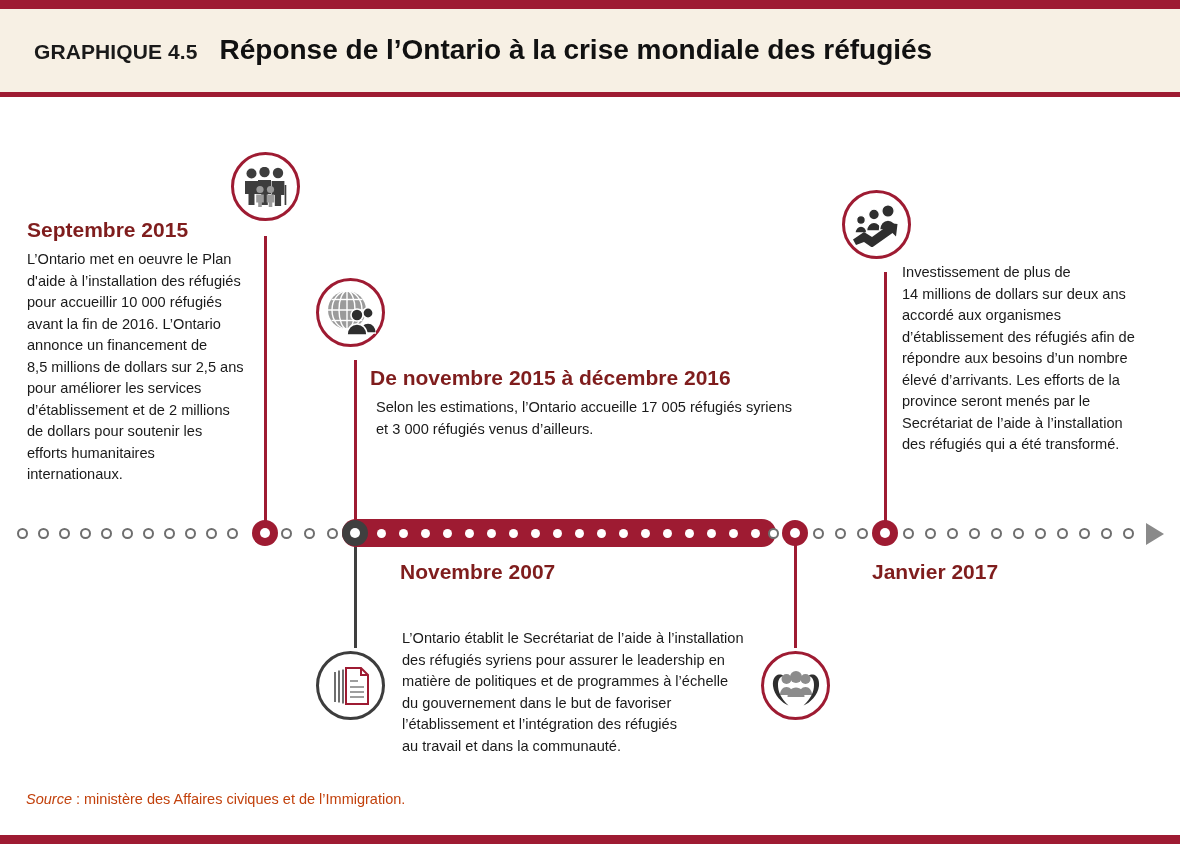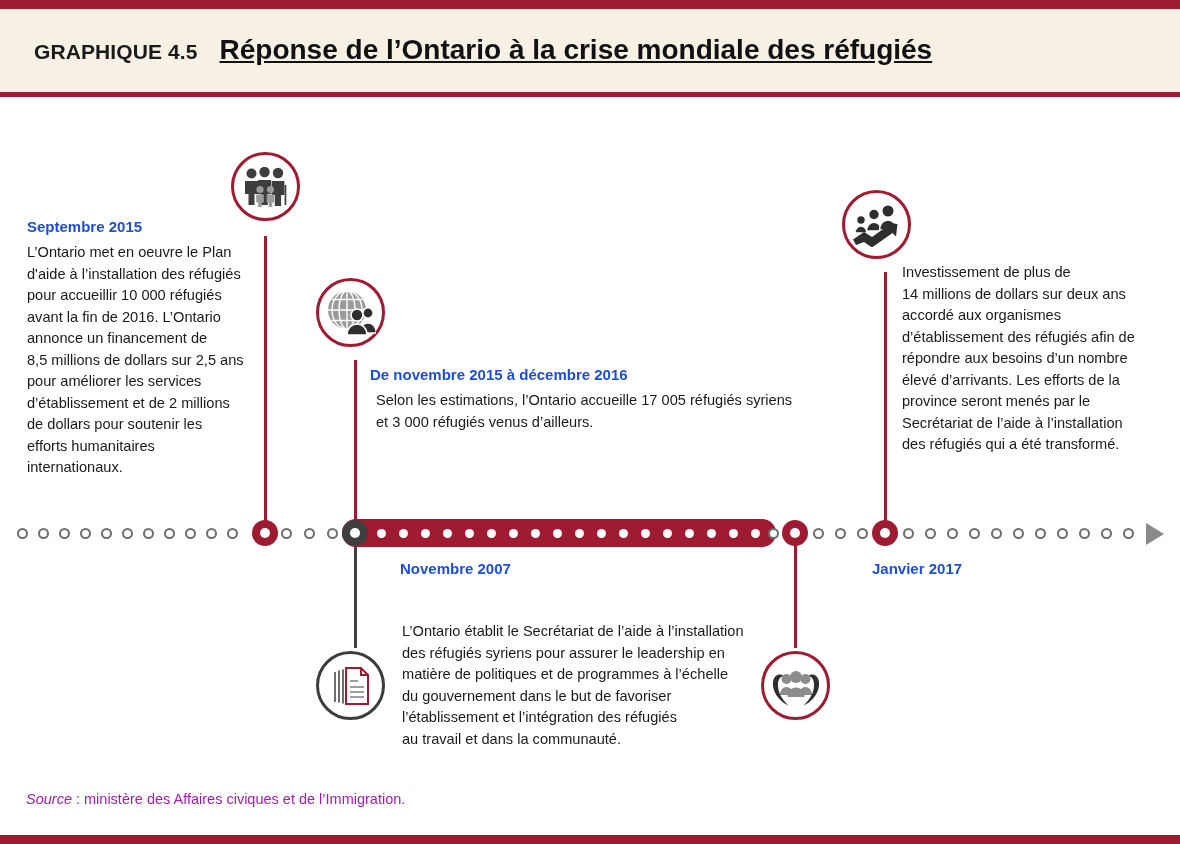--- a/index.html
+++ b/index.html
@@ -46,36 +46,35 @@
     font-weight: bold;
     color: #1a1a1a;
     letter-spacing: 0.1px;
     white-space: nowrap;
   }
   .chart-title {
     font-size: 28px;
     font-weight: bold;
     color: #111111;
     white-space: nowrap;
-    text-decoration: underline;
   }
 
   
   .rule-bottom {
     position: absolute;
     left: 0; bottom: 0;
     width: 1180px; height: 9px;
     background: #9e1b32;
   }
   .source {
     position: absolute;
     left: 26px;
     top: 791px;
     font-size: 14.5px;
-    color: #a21caf;
+    color: #c2410c;
     white-space: nowrap;
   }
   .source .src-label { font-style: italic; }
 
   
   .axis {
     position: absolute;
     left: 0; top: 505px;
     width: 1180px; height: 58px;
   }
@@ -148,23 +147,23 @@
     align-items: center;
     justify-content: center;
   }
   .icon-bubble.red  { border: 3px solid #9e1b32; }
   .icon-bubble.dark { border: 3px solid #3d3d3d; }
 
   
   .block { position: absolute; }
   .block h3 {
     margin: 0 0 7px 0;
-    font-size: 15px;
+    font-size: 21px;
     font-weight: bold;
-    color: #1d4ed8;
+    color: #7f1d1d;
     white-space: nowrap;
   }
   .block p {
     margin: 0;
     font-size: 14.6px;
     line-height: 21.5px;
     color: #1a1a1a;
     white-space: pre-line;
   }
 </style>

